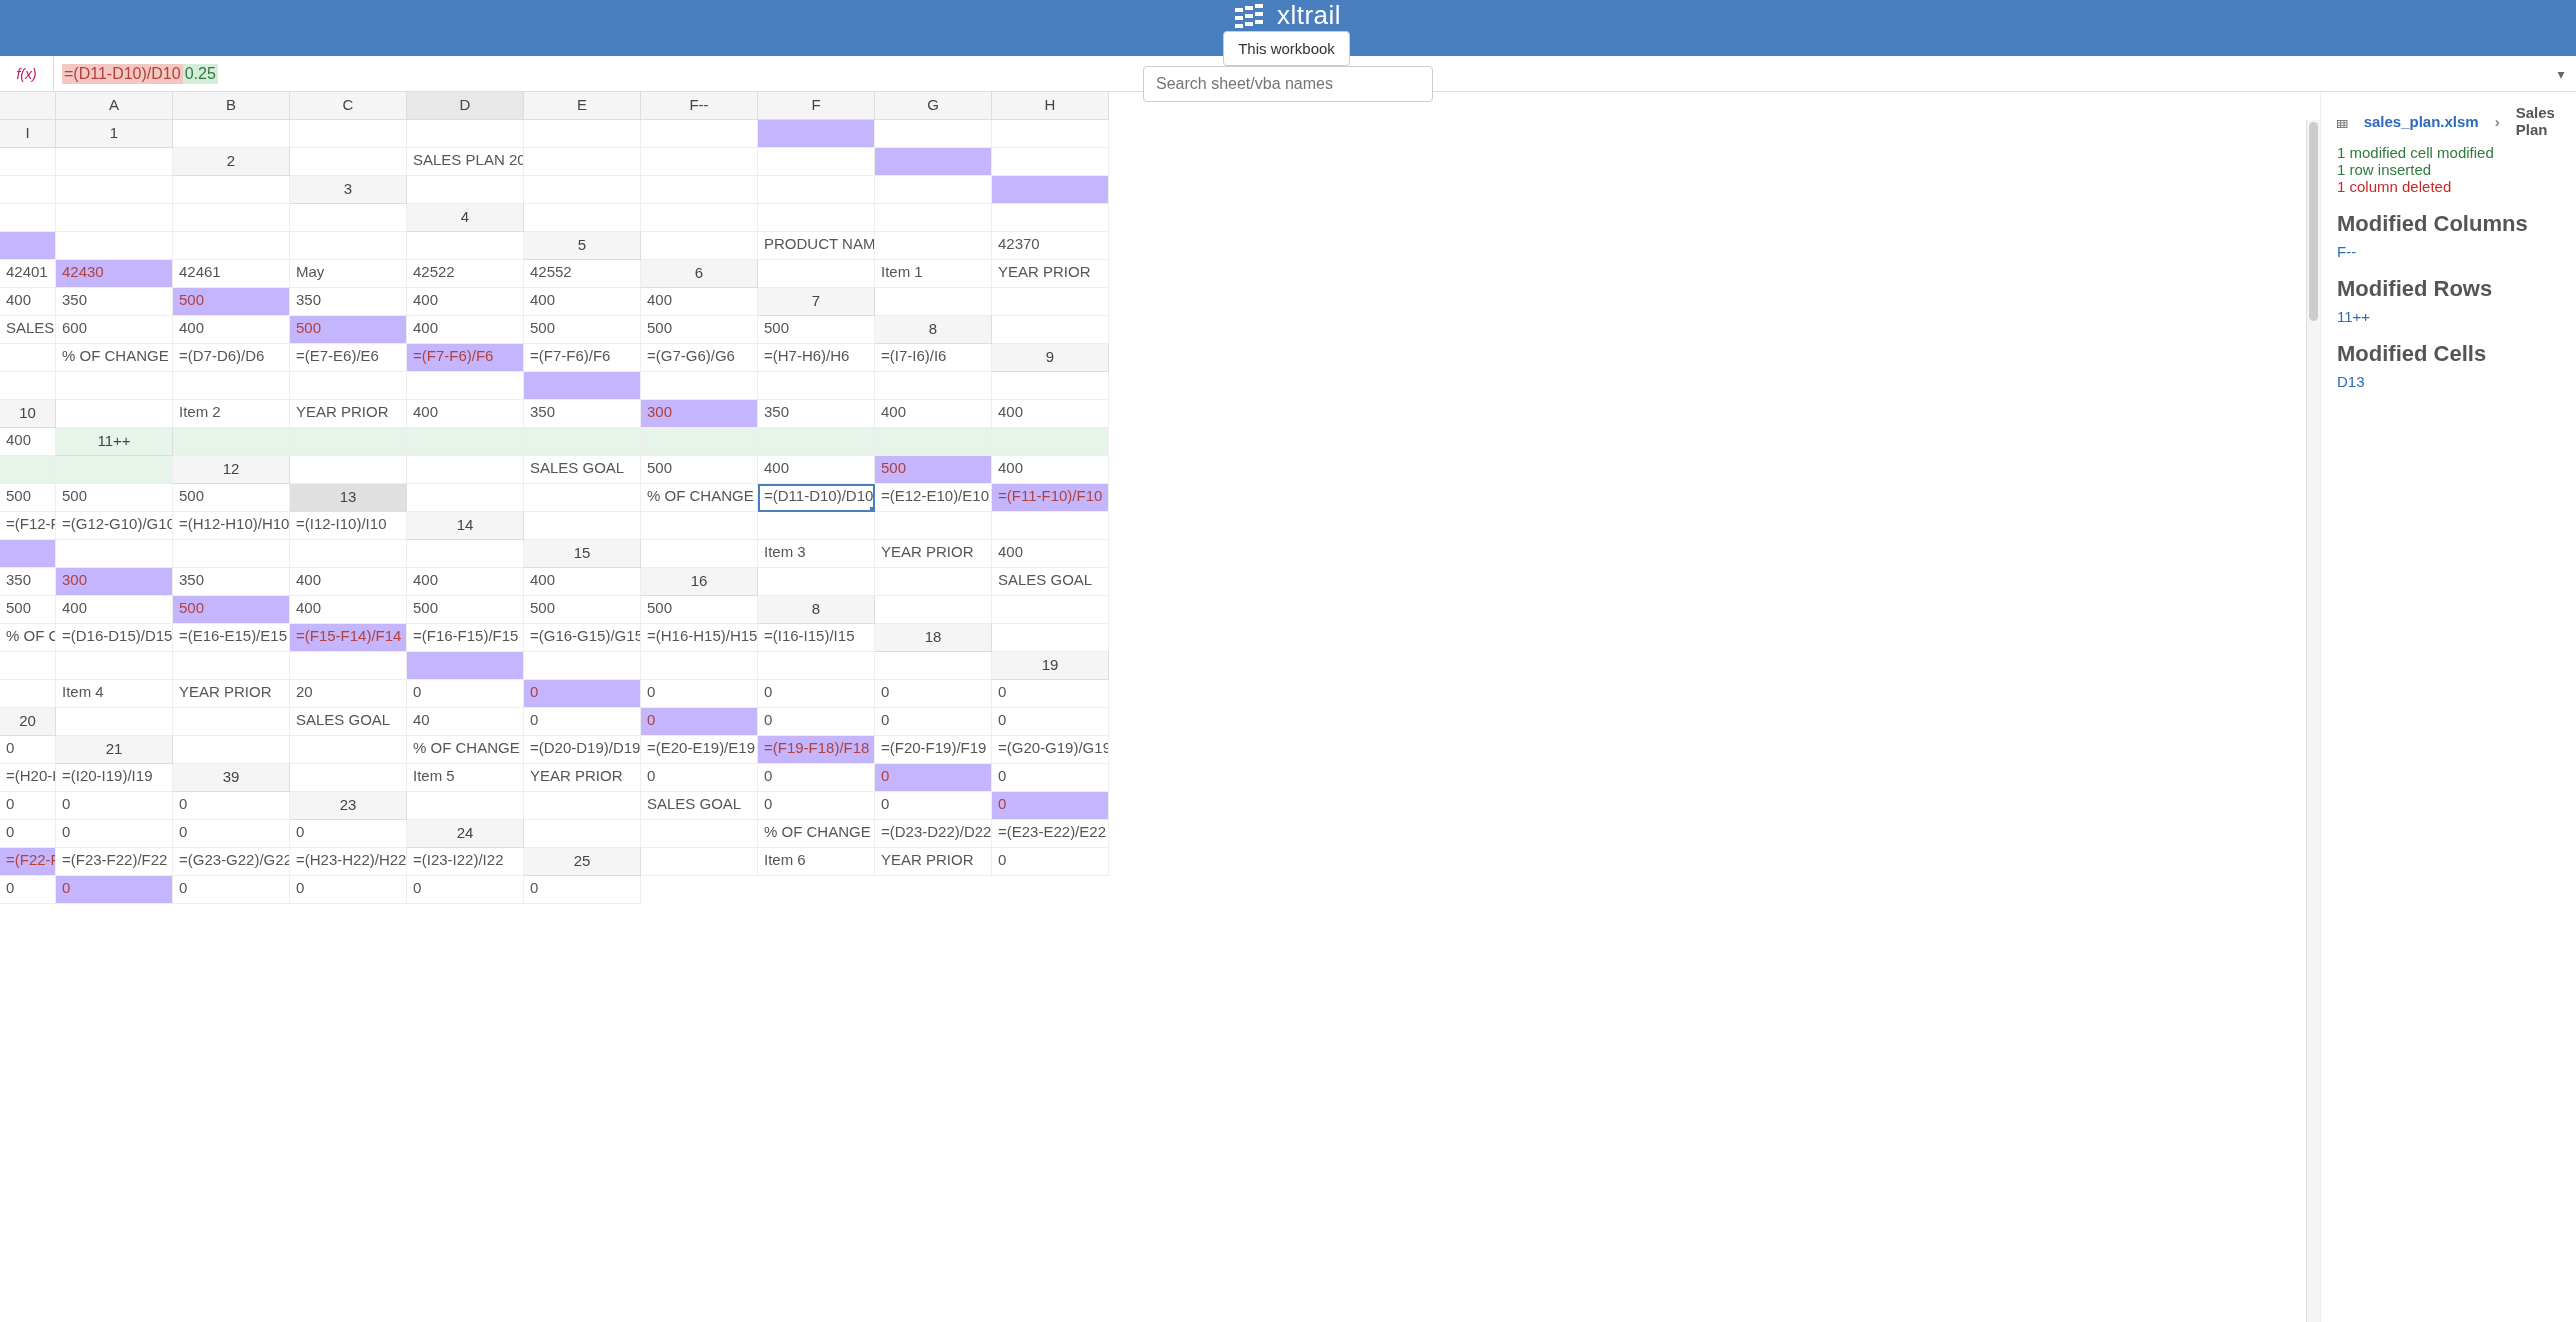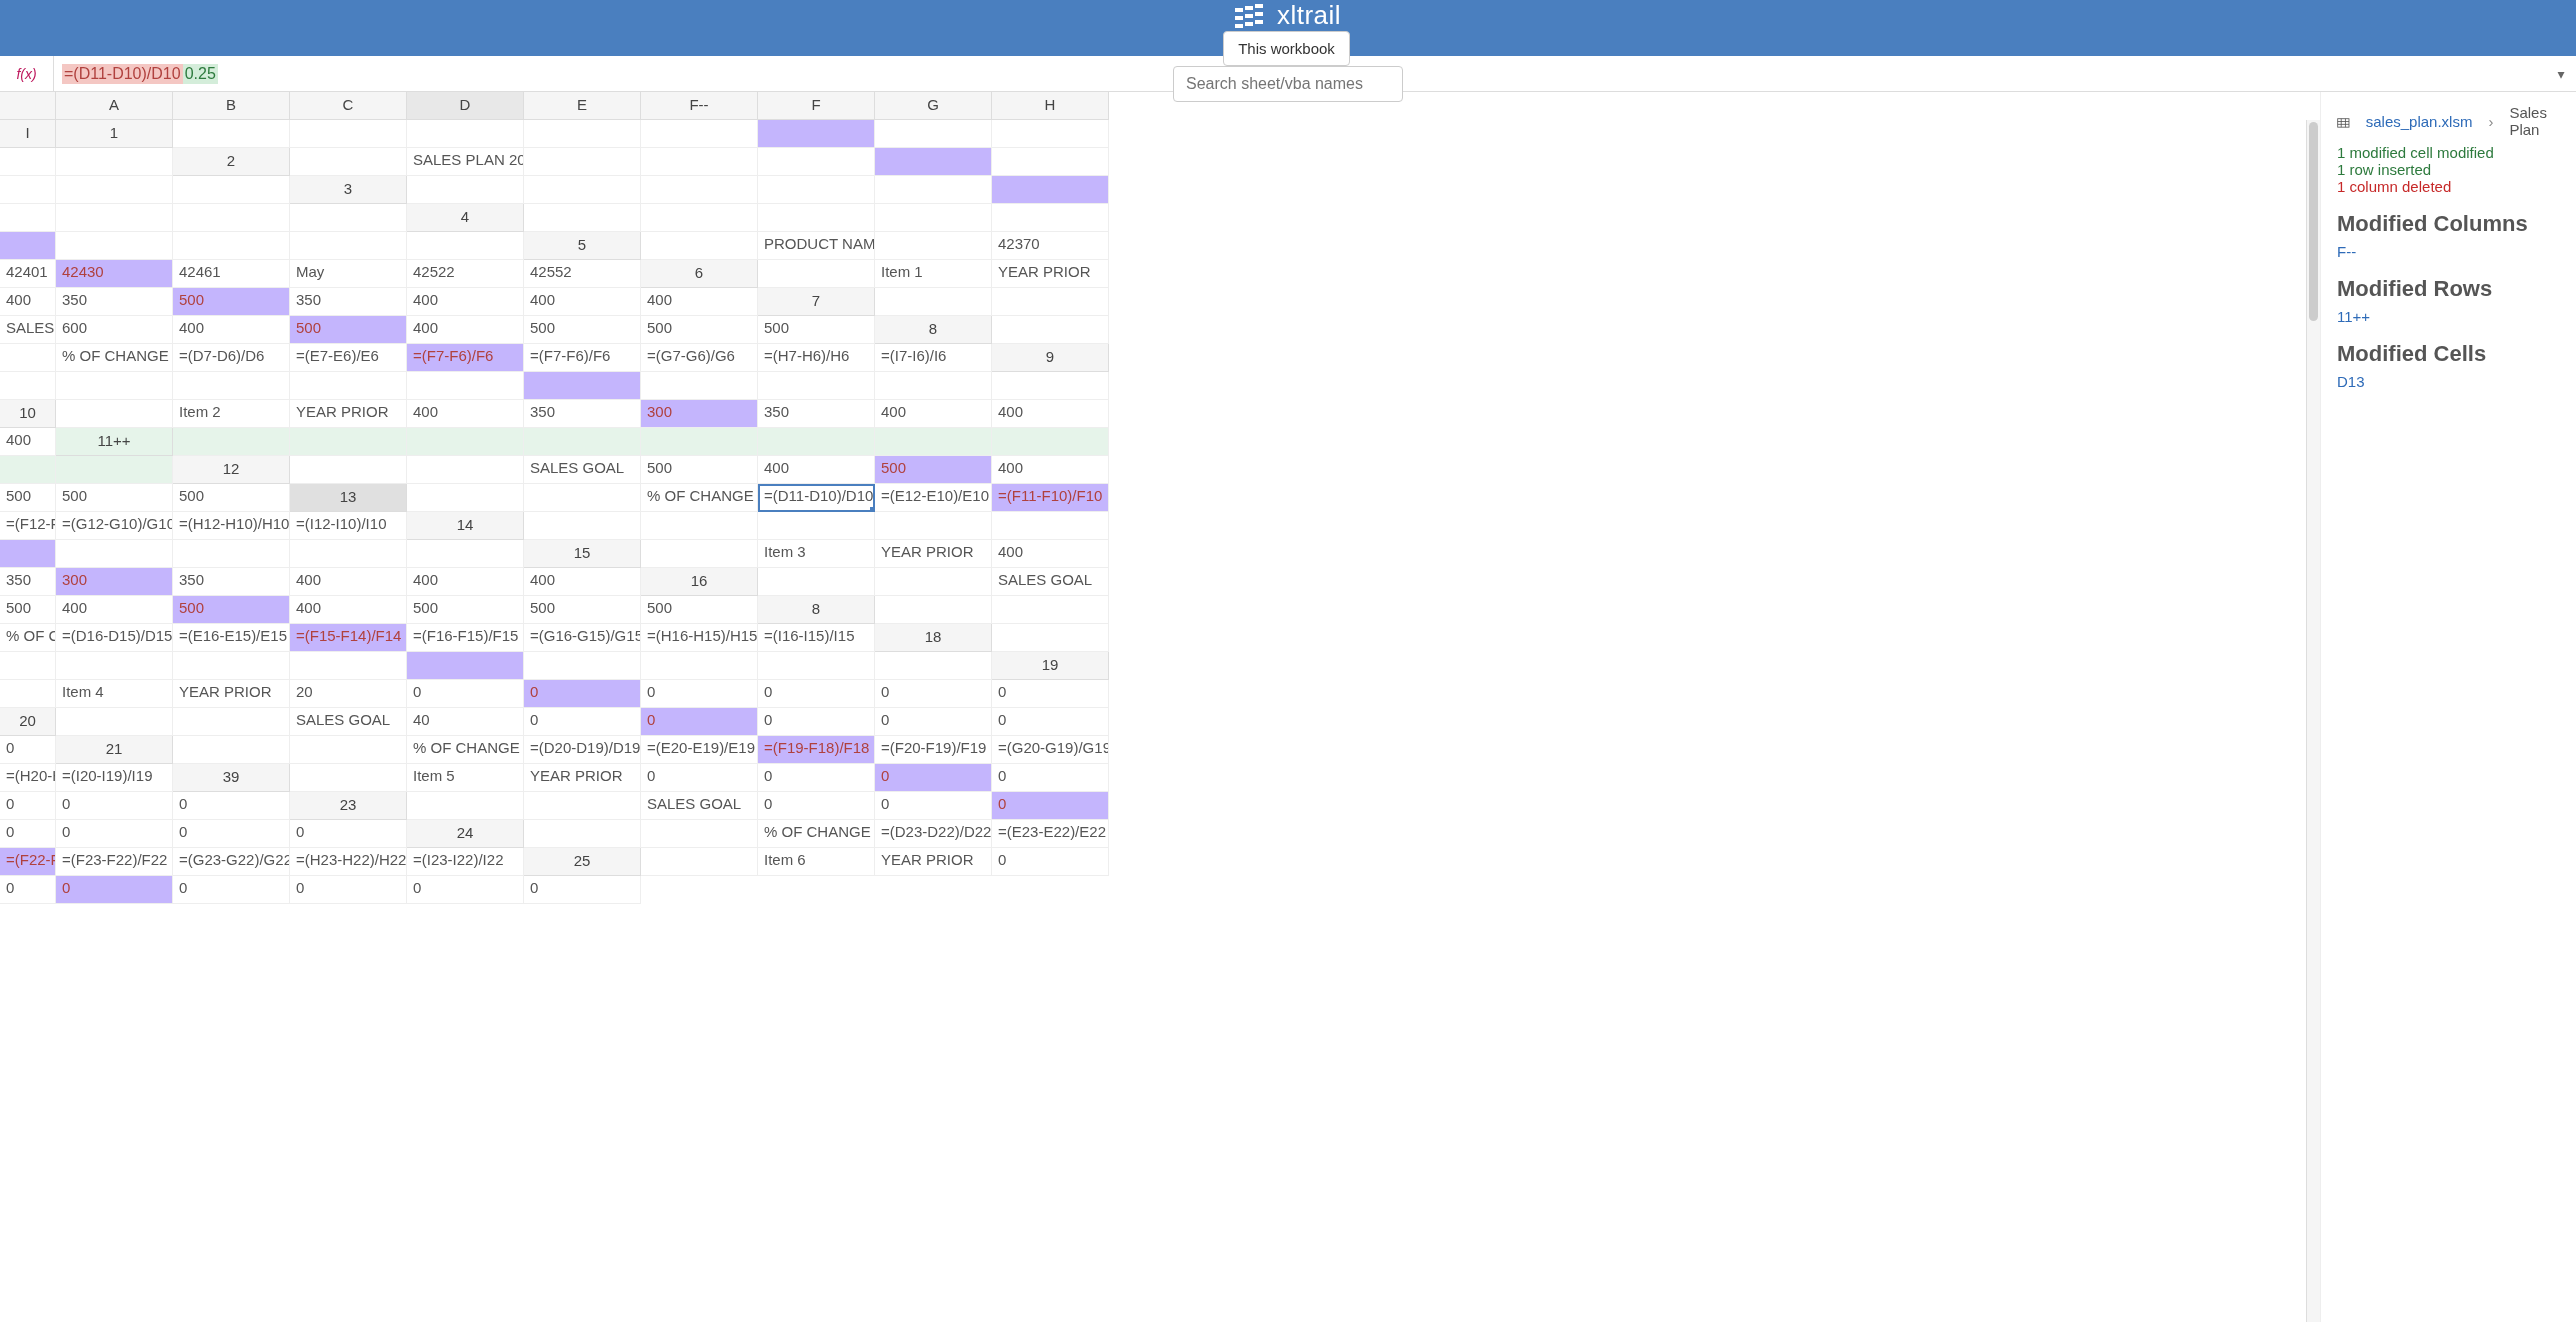--- a/index.html
+++ b/index.html
@@ -3,21 +3,21 @@
 <meta charset="utf-8">
 <style>
 * { box-sizing: border-box; margin: 0; padding: 0; }
 body { font-family: -apple-system, BlinkMacSystemFont, "Segoe UI", Helvetica, Arial, sans-serif; font-size: 14px; color: #333; background: #fff; overflow: hidden; }
 
 .header { background: #4A7FBF; height: 56px; display: flex; align-items: center; padding: 0 12px; flex-direction: column; }
 .logo { display: flex; align-items: center; gap: 8px; color: #fff; font-size: 26px; font-weight: 400; letter-spacing: 0.5px; }
 .logo-icon { width: 34px; height: 24px; display: inline-block; }
 .header-spacer { flex: 1; }
 .scope-btn { background: #fff; border: 1px solid #ccc; border-radius: 4px; padding: 8px 14px; font-size: 15px; color: #333; cursor: pointer; margin-right: 3px; }
-.search-input { background: #fff; border: 1px solid #ccc; border-radius: 4px; padding: 8px 12px; font-size: 16px; width: 230px; color: #888; }
+.search-input { background: #fff; border: 1px solid #ccc; border-radius: 4px; padding: 8px 12px; font-size: 16px; width: 290px; color: #888; }
 
 .formula-bar { height: 36px; display: flex; align-items: center; border-bottom: 1px solid #ddd; }
 .fx-label { width: 54px; text-align: center; font-style: italic; color: #be185d; border-right: 1px solid #ddd; height: 100%; display: flex; align-items: center; justify-content: center; }
 .formula-content { flex: 1; padding: 0 8px; font-size: 16px; position: relative; height: 100%; display: flex; align-items: center; }
 .formula-old { background: #f4c7c3; color: #b0413e; padding: 1px 2px; }
 .formula-new { background: #d4edda; color: #2d7a3d; padding: 1px 2px; }
 .formula-dropdown { width: 30px; text-align: center; color: #666; cursor: pointer; }
 
 .main { display: flex; height: calc(100vh - 91px); }
 .grid-wrap { flex: 1; position: relative; overflow: hidden; }
@@ -31,21 +31,21 @@
 .corner { height: 28px; }
 .cell { border-right: 1px solid #eee; border-bottom: 1px solid #eee; padding: 3px 6px; font-size: 15px; color: #555; height: 28px; overflow: hidden; white-space: nowrap; }
 .cell.del-col { background: #c4b5fd; color: #b0413e; }
 .cell.ins-row { background: #e6f4ea; }
 .cell.selected { border: 2px solid #4A7FBF; padding: 1px 4px; position: relative; }
 .cell.selected::after { content: ''; position: absolute; right: -3px; bottom: -3px; width: 6px; height: 6px; background: #4A7FBF; }
 .scrollbar-v { width: 14px; background: #f5f5f5; border-left: 1px solid #ddd; position: absolute; right: 0; top: 28px; bottom: 0; }
 .scrollbar-thumb { background: #ccc; border-radius: 7px; margin: 2px; height: 199px; }
 
 .sidebar { width: 256px; padding: 12px 16px; border-left: 1px solid #eee; font-size: 15px; }
-.crumb { display: flex; align-items: center; gap: 16px; margin-bottom: 6px; }
+.crumb { display: flex; align-items: center; gap: 16px; margin-bottom: 6px; font-weight: bold; }
 .crumb-icon { width: 18px; height: 14px; }
 .crumb-file { color: #2e6bb8; }
 .crumb-sep { color: #888; }
 .crumb-sheet { color: #555; }
 .summary-mod { color: #2d7a3d; }
 .summary-ins { color: #2d7a3d; }
 .summary-del { color: #c62828; }
 .section-h { font-weight: 600; color: #555; margin-top: 16px; margin-bottom: 6px; font-size: 22px; }
 .link-col { color: #2e6bb8; cursor: pointer; }
 .link-row { color: #2e6bb8; cursor: pointer; }

